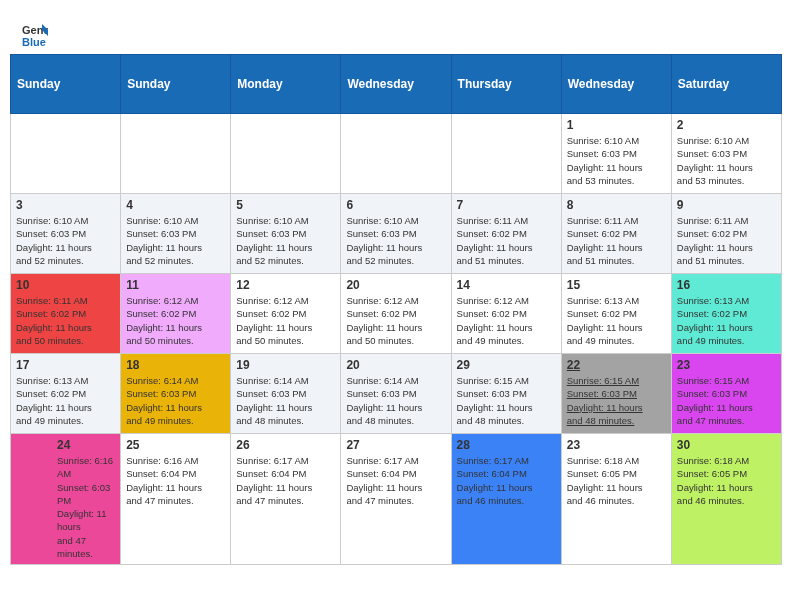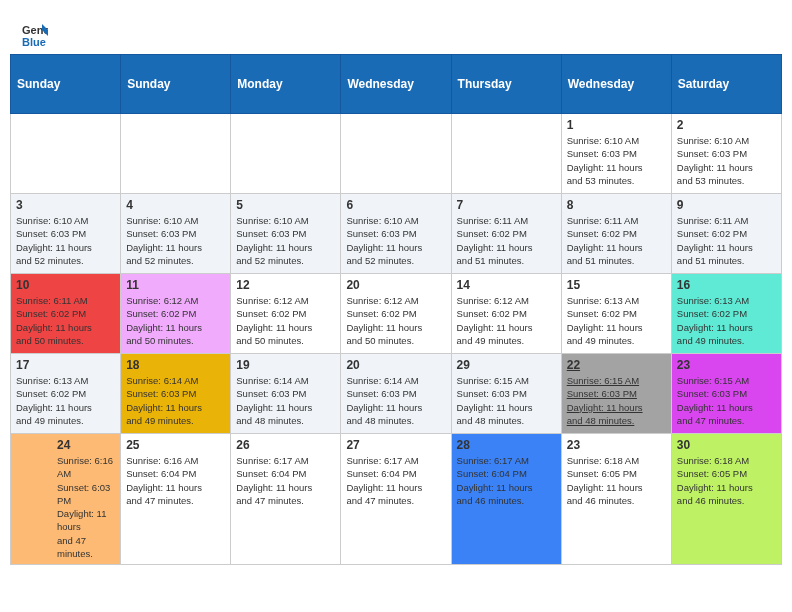--- a/index.html
+++ b/index.html
@@ -287,21 +287,21 @@
         </td>
         <td style="background: #d946ef;">
           <span class="day-number">23</span>
           <div class="day-info" style="white-space: pre-line;">Sunrise: 6:15 AM
 Sunset: 6:03 PM
 Daylight: 11 hours
 and 47 minutes.</div>
         </td>
       </tr>
       <tr>
-        <td style="background: #fdba74; padding-left: 46px;">
+        <td style="background: #ec4899; padding-left: 46px;">
           <span class="day-number">24</span>
           <div class="day-info" style="white-space: pre-line;">Sunrise: 6:16 AM
 Sunset: 6:03 PM
 Daylight: 11 hours
 and 47 minutes.</div>
         </td>
         <td style="background: rgb(255, 255, 255);">
           <span class="day-number">25</span>
           <div class="day-info" style="white-space: pre-line;">Sunrise: 6:16 AM
 Sunset: 6:04 PM

